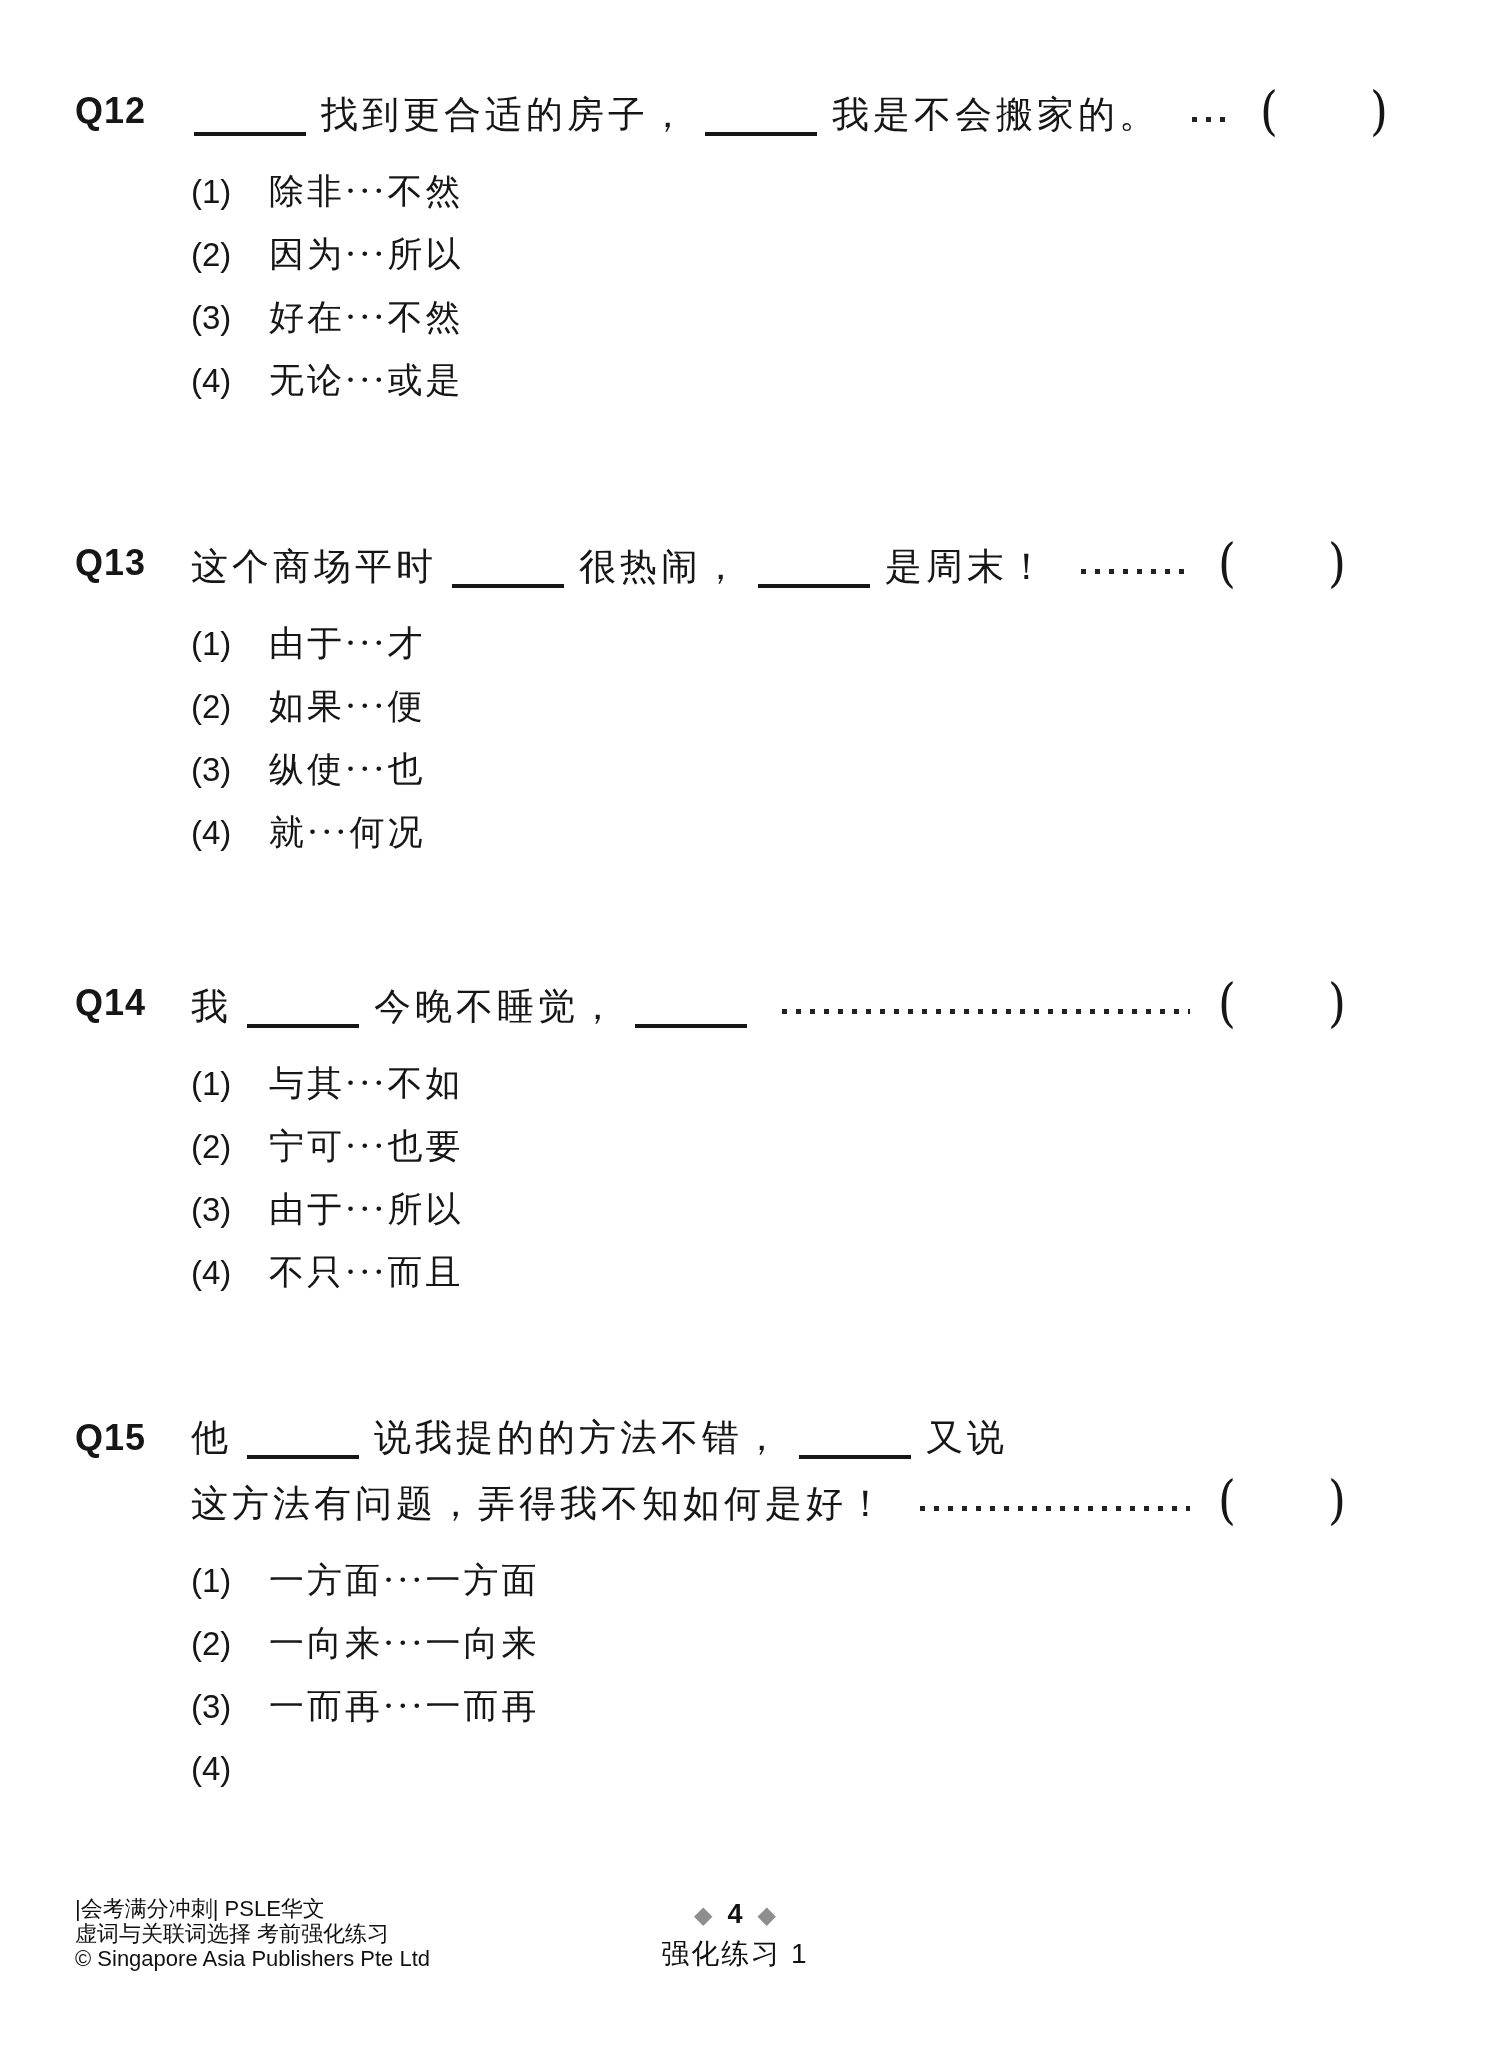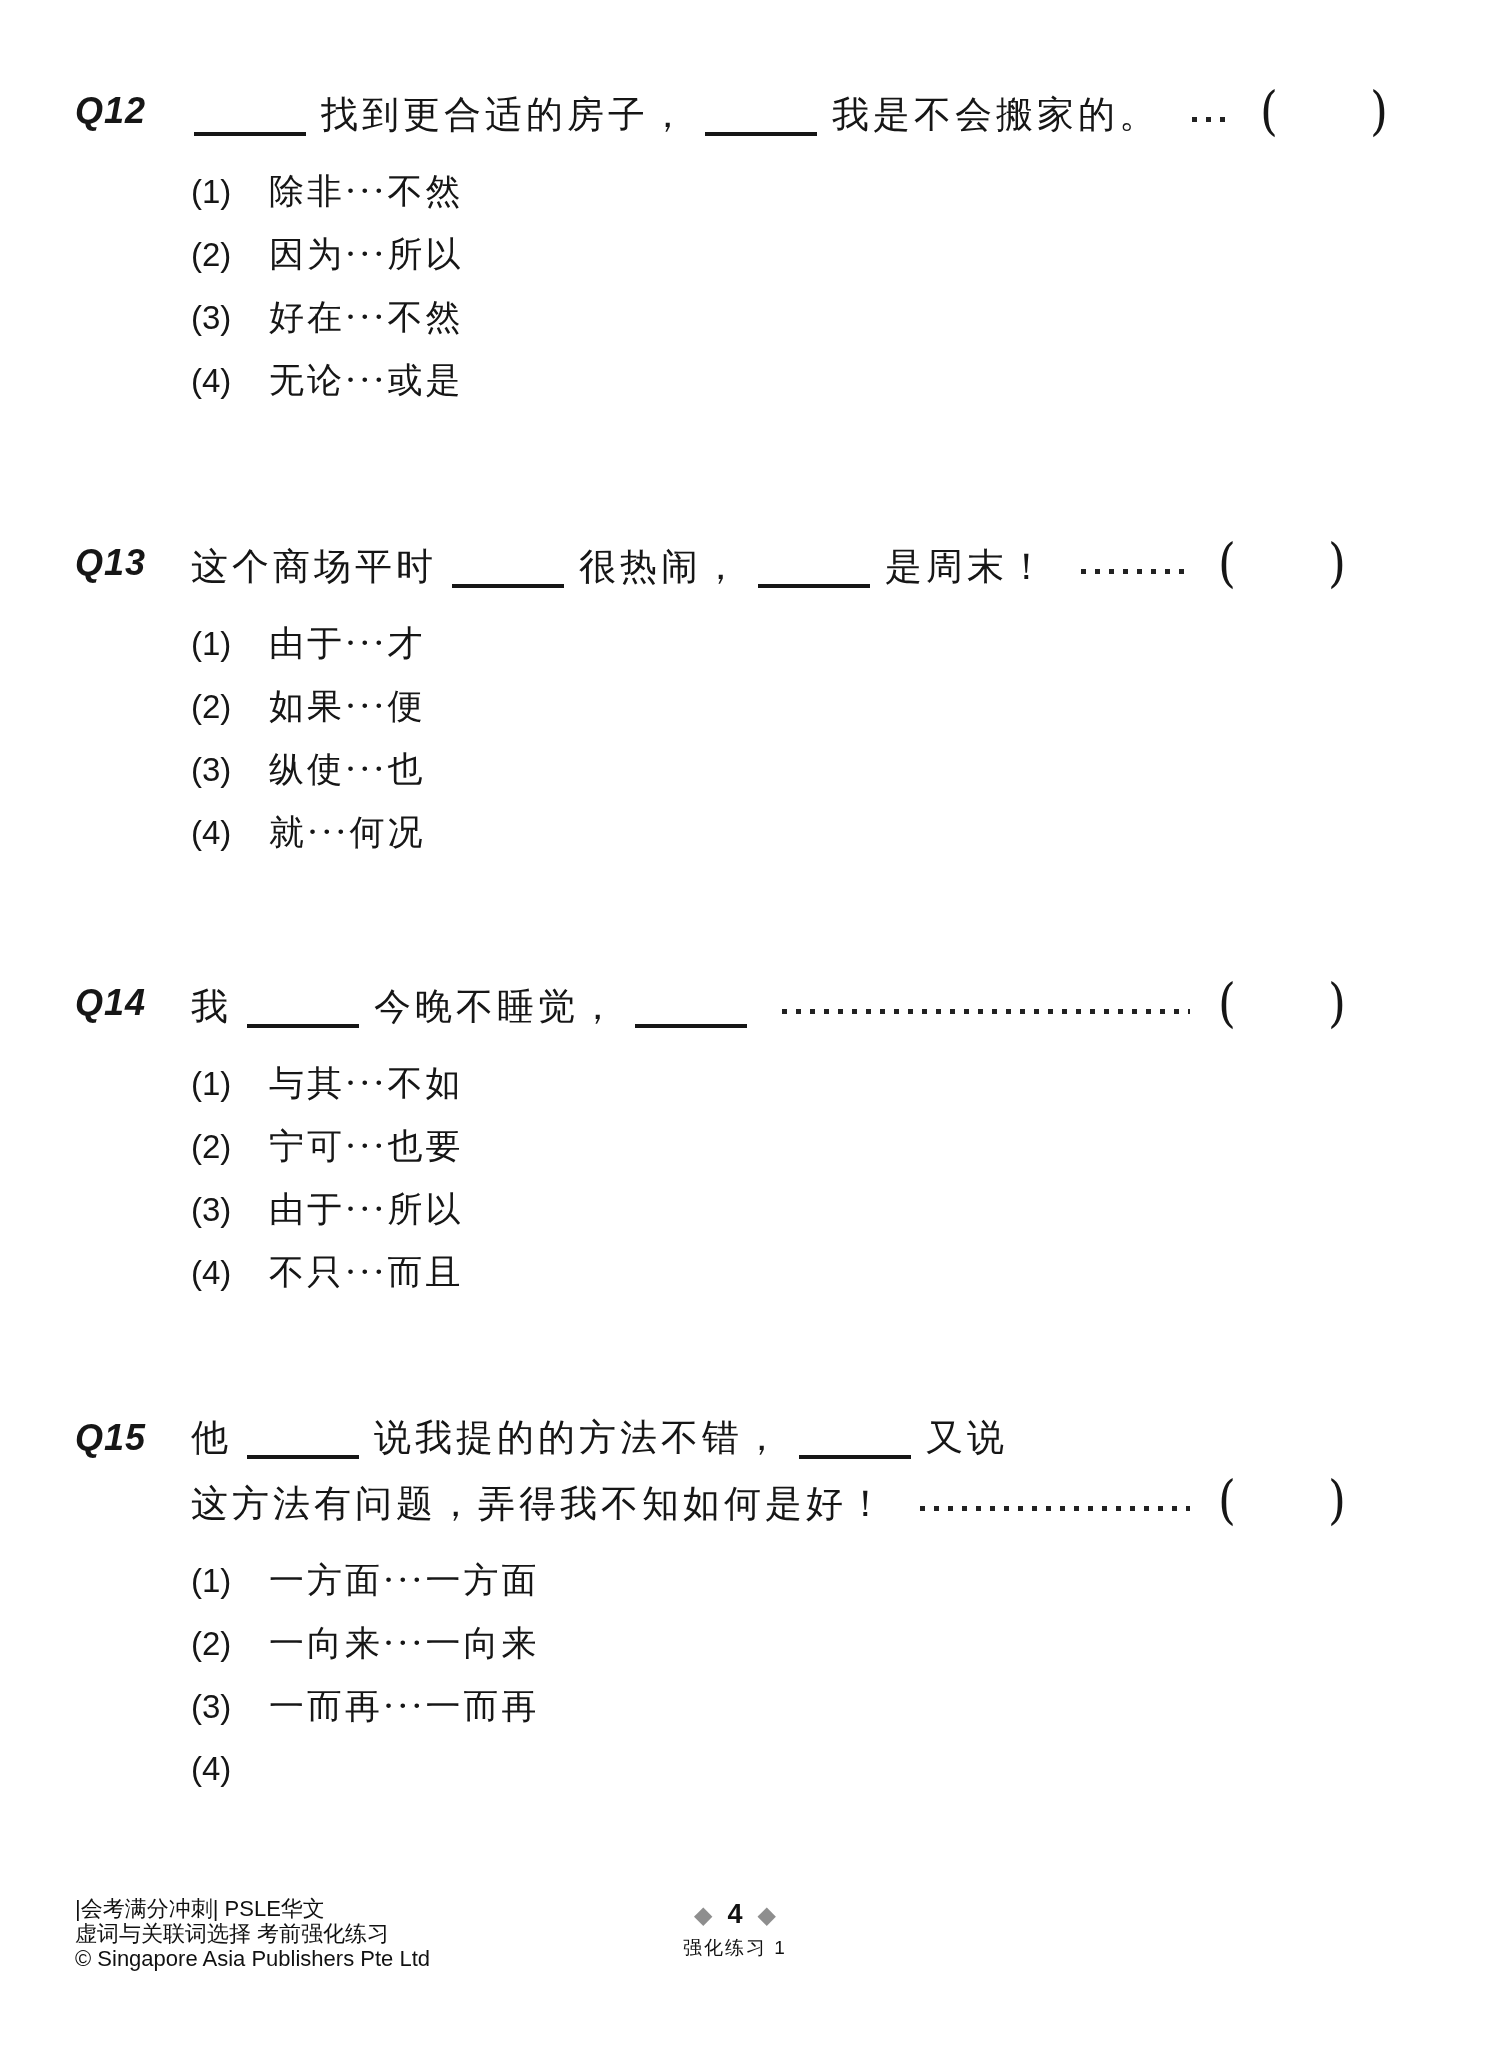--- a/index.html
+++ b/index.html
@@ -7,21 +7,21 @@
   .page {
     position:relative; width:1498px; height:2051px; margin:0 auto;
     background:#ffffff; color:#161616; overflow:hidden;
     font-family:"DejaVu Serif","Liberation Serif",serif;
   }
   .question { position:absolute; left:75px; width:1271px; }
   .qrow { display:flex; }
   .qlabel {
     flex:none; width:116px;
     font-family:"Liberation Sans","DejaVu Sans",sans-serif;
-    font-weight:600; font-size:36px; line-height:62px; letter-spacing:1px;font-style:italic;
+    font-weight:600; font-size:36px; line-height:62px; letter-spacing:1px;
   }
   .stem { flex:1; min-width:0; }
   .stem-line { display:flex; align-items:baseline; font-size:37px; line-height:62px;gap:12px; }
   .stext { flex:none; letter-spacing:4px; white-space:pre; }
   .blank {
     flex:none; width:112px; height:36px; align-self:flex-end;
     border-bottom:4px solid #161616; margin:0 3px 10px 3px;
   }
   .leader {
     flex:1; height:5px; align-self:flex-end; margin:0 16px 24px 20px; min-width:40px;
@@ -45,21 +45,21 @@
   }
   .footer-center { position:absolute; left:618px; top:1901px; width:234px; text-align:center; }
   .pageno-row { display:flex; justify-content:center; align-items:center; gap:15px; }
   .diamond { font-size:24px; line-height:26px; font-family:"DejaVu Sans",sans-serif; }
   .pageno {
     font-family:"Liberation Sans","DejaVu Sans",sans-serif;
     font-weight:700; font-size:27px; line-height:27px; color:#111;
   }
   .footer-caption {
     margin-top:7px; font-family:"Liberation Sans","DejaVu Sans",sans-serif;
-    font-size:19px; letter-spacing:2px; color:#111; white-space:pre;
+    font-size:28px; letter-spacing:2px; color:#111; white-space:pre;
   }
 </style>
 </head>
 <body>
 
 <div class="page">
 
   <div>
       <div class="question" style="top: 80px;">
         <div class="qrow">

